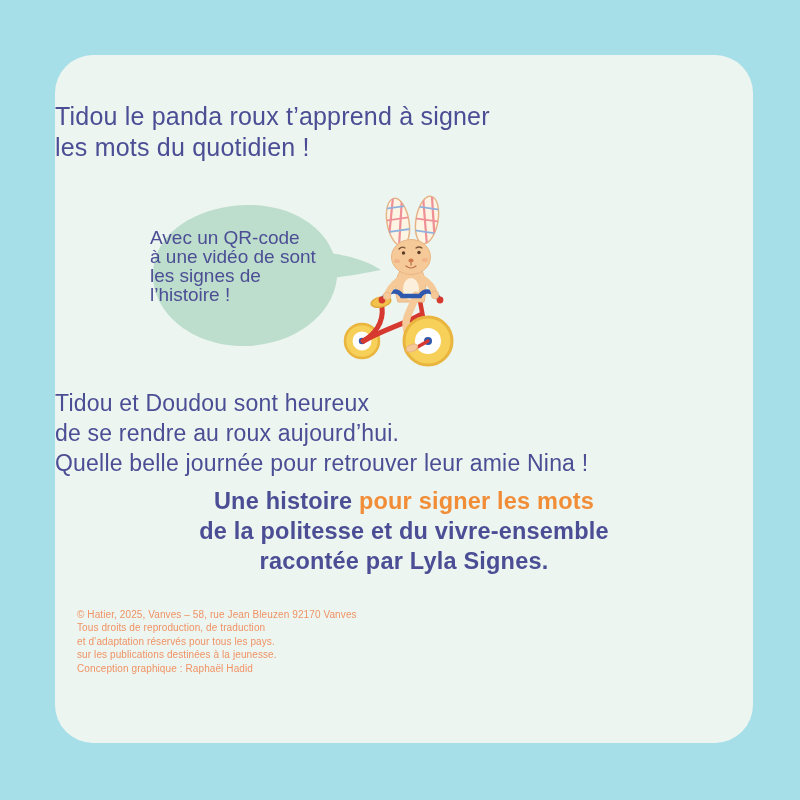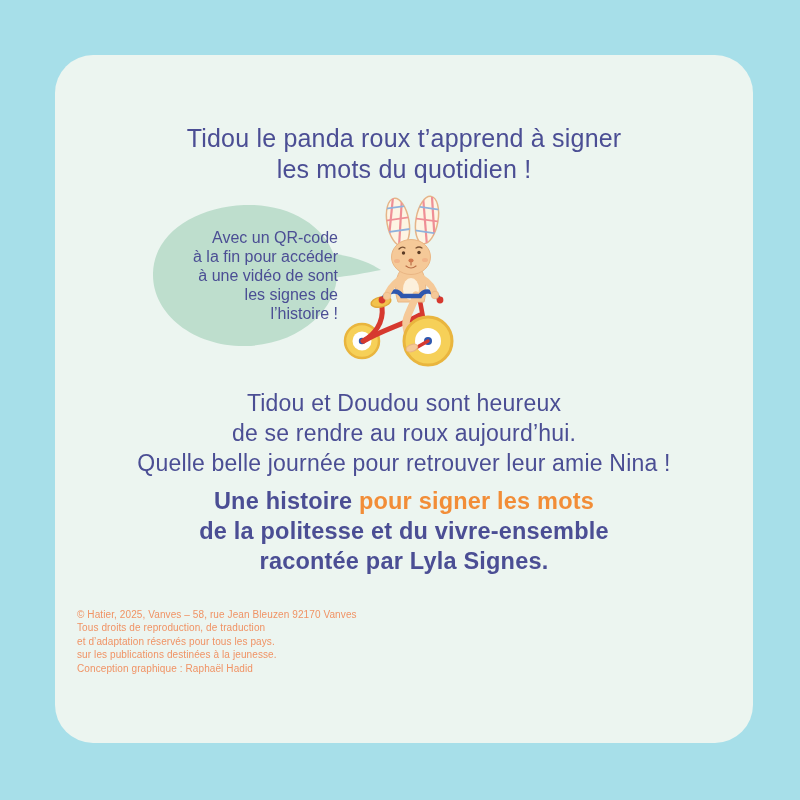--- a/index.html
+++ b/index.html
@@ -20,52 +20,50 @@
   }
   .card {
     position: absolute;
     left: 55px; top: 55px;
     width: 698px; height: 688px;
     background: var(--card);
     border-radius: 38px;
   }
   .title {
     position: absolute;
-    top: 68px; left: 0; width: 100%;
-    text-align: center;
+    top: 46px; left: 0; width: 100%;
     color: var(--purple);
     font-size: 25px;
     line-height: 31px;
     letter-spacing: 0.2px;
   }
   .bubble-wrap {
     position: absolute;
     left: 95px; top: 148px;
     width: 235px; height: 145px;
   }
   .bubble-svg { position: absolute; left: 0; top: 0; }
   .bubble-text {
     position: absolute;
     left: 0; top: 0;
     width: 188px; height: 140px;
     padding-top: 25px;
-    text-align: right;
-    color: var(--purple);
-    font-size: 16px;
+    text-align: left;
+    color: var(--purple);
+    font-size: 19px;
     line-height: 19px;
   }
   .illustration {
     position: absolute;
     left: 285px; top: 128px;
     width: 130px; height: 187px;
   }
   .story {
     position: absolute;
     top: 333px; left: 0; width: 100%;
-    text-align: center;
     color: var(--purple);
     font-size: 23px;
     line-height: 30px;
     letter-spacing: 0.2px;
   }
   .emphasis {
     position: absolute;
     top: 431px; left: 0; width: 100%;
     text-align: center;
     color: var(--purple);
@@ -96,21 +94,20 @@
     <span class="line">les mots du quotidien !</span>
   </div>
 
   <div class="bubble-wrap">
     <svg class="bubble-svg" width="235" height="145" viewBox="0 0 235 145">
       <path d="M178,50 C205,53 220,60 231,67 C216,70 198,73 182,75 Z" fill="#bedecd"></path>
       <path d="M94,2 C140,0 183,25 187,66 C190,105 150,142 96,143 C45,144 2,112 3,70 C4,30 46,4 94,2 Z" fill="#bedecd"></path>
     </svg>
     <div class="bubble-text">
       <span class="line">Avec un QR-code</span>
-      <span class="line">à la fin pour accéder</span>
       <span class="line">à une vidéo de sont</span>
       <span class="line">les signes de</span>
       <span class="line">l’histoire !</span>
     </div>
   </div>
 
   <svg class="illustration" viewBox="0 0 130 187" width="130" height="187">
     <defs>
       <clipPath id="earL">
           <ellipse cx="58" cy="39" rx="11" ry="24" transform="rotate(-10 58 39)"></ellipse>

